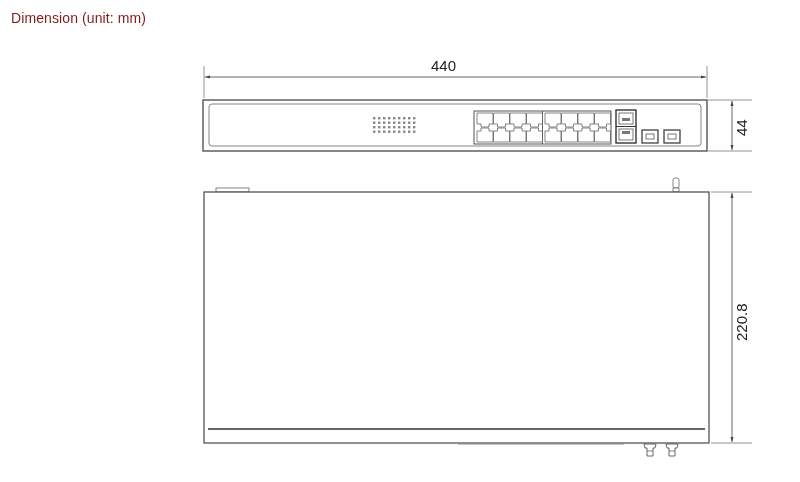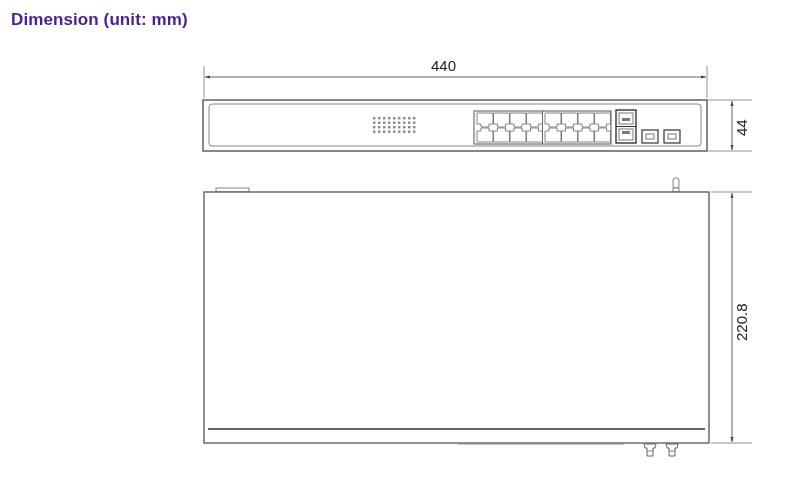--- a/index.html
+++ b/index.html
@@ -1,20 +1,20 @@
 <!DOCTYPE html>
 <html><head>
   <meta charset="utf-8">
   <style>
     html, body { margin: 0; padding: 0; background: #ffffff; }
     body { width: 800px; height: 482px; position: relative; overflow: hidden; }
     .title {
       position: absolute; left: 11px; top: 10px;
       font-family: "Liberation Sans", "DejaVu Sans", sans-serif;
-      font-weight: bold; font-size: 17px; color: #4c1d95;
+      font-weight: normal; font-size: 14px; color: #7f1d1d;
       letter-spacing: 0.1px;
     }
     svg.drawing { position: absolute; left: 0; top: 0; }
     .dimtext {
       font-family: "Liberation Sans", "DejaVu Sans", sans-serif;
       font-size: 15px; fill: #222222;
     }
   </style>
 </head>
 <body>

